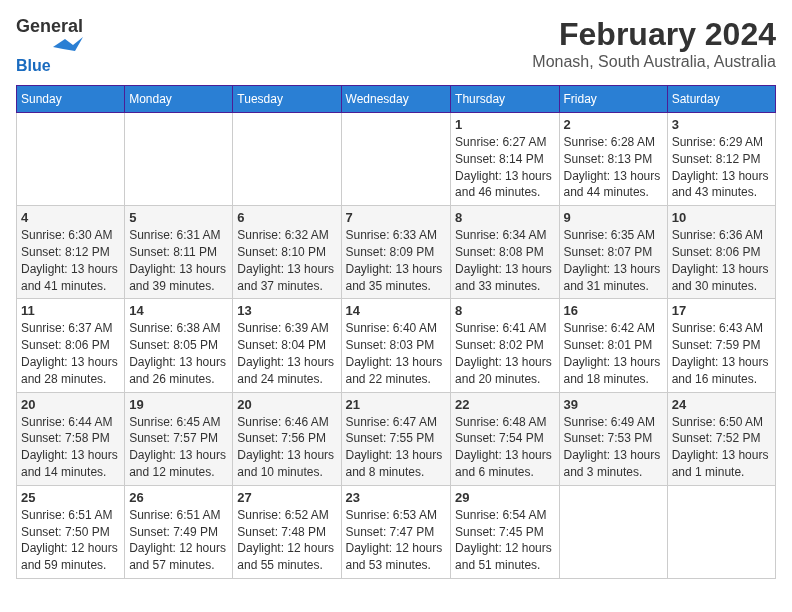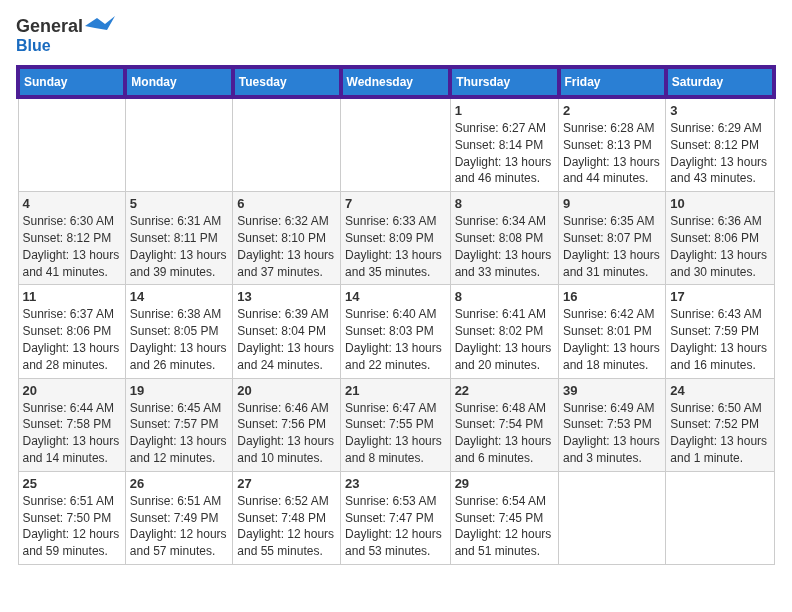--- a/index.html
+++ b/index.html
@@ -32,21 +32,22 @@
       color: #1a6bbf;
     }
     .logo-icon {
       width: 30px;
       height: 20px;
       display: inline-block;
       margin-left: 2px;
     }
     .logo-row {
       display: flex;
-      align-items: flex-start;
+      align-items: flex-end;
+      flex-direction: column;
     }
     .title-area {
       text-align: right;
     }
     .month-title {
       font-size: 32px;
       font-weight: bold;
       color: #333;
     }
     .location-title {
@@ -57,22 +58,22 @@
       width: 100%;
       border-collapse: collapse;
       font-size: 11px;
     }
     .calendar th {
       background-color: #2a7fd4;
       color: #fff;
       padding: 6px 4px;
       text-align: left;
       font-size: 12px;
-      font-weight: bold;
-      border: 4px solid #4c1d95;
+      font-weight: normal;
+      border: 1px solid #4c1d95;
     }
     .calendar td {
       border: 1px solid #ccc;
       vertical-align: top;
       padding: 4px;
       width: 113px;
       min-height: 70px;
       background: #fff;
     }
     .calendar tr:nth-child(even) td {
@@ -102,20 +103,24 @@
 <div class="header">
   <div class="logo">
     <div class="logo-row">
       <span class="logo-general">General</span>
       <svg class="logo-icon" viewBox="0 0 30 20">
         <polygon points="0,10 12,2 20,8 30,0 22,14 10,12" fill="#2a7fd4"></polygon>
       </svg>
     </div>
     <span class="logo-blue">Blue</span>
   </div>
+  <div class="title-area">
+    <div class="month-title">February 2024</div>
+    <div class="location-title">Monash, South Australia, Australia</div>
+  </div>
 </div>
 
 <table class="calendar">
   <thead>
     <tr>
     <th>Sunday</th>
         <th>Monday</th>
         <th>Tuesday</th>
         <th>Wednesday</th>
         <th>Thursday</th>

